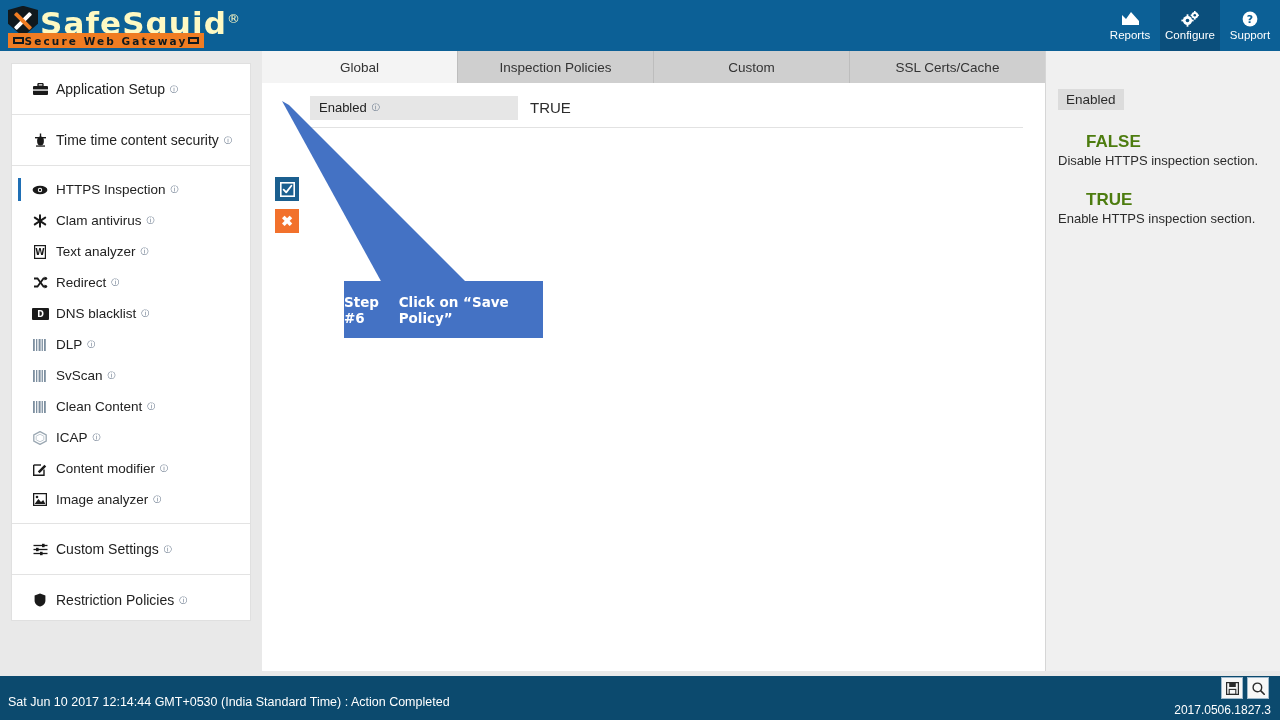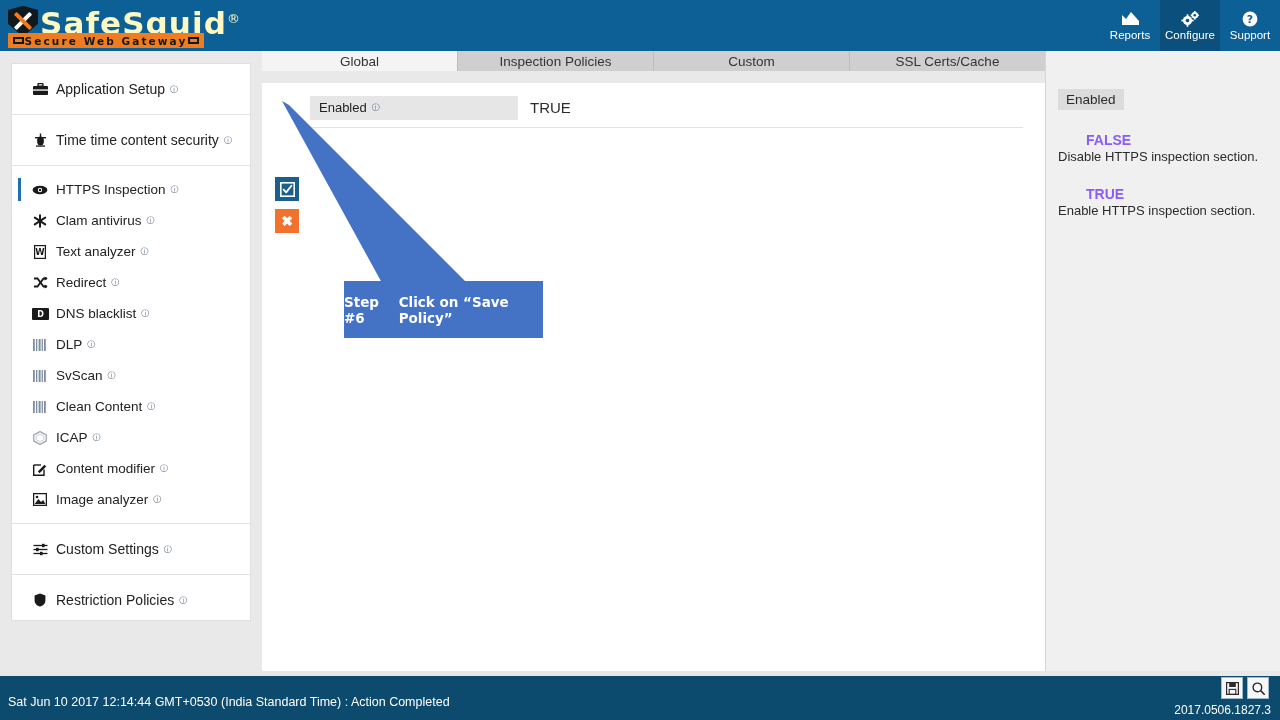--- a/index.html
+++ b/index.html
@@ -57,21 +57,21 @@
     width: 60px; height: 51px; display: flex; flex-direction: column;
     align-items: center; justify-content: center; gap: 2px; cursor: pointer;
     color: #ffffff;
   }
   .topnav-item.active { background: #0b4f7c; }
   .topnav-item .tn-ico { height: 17px; display: flex; align-items: center; }
   .topnav-item .tn-lbl { font-size: 11.5px; }
 
   
   .tabbar {
-    position: absolute; left: 262px; top: 51px; width: 783px; height: 20px;
+    position: absolute; left: 262px; top: 51px; width: 783px; height: 32px;
     background: #cfcfcf; display: flex;
   }
   .tab {
     flex: 1; display: flex; align-items: center; justify-content: center;
     font-size: 13.5px; color: #333333; background: #cfcfcf;
     border-right: 1px solid #bdbdbd; cursor: pointer;
   }
   .tab:last-child { border-right: none; }
   .tab.active { background: #f4f4f4; color: #333333; }
 
@@ -143,21 +143,21 @@
   }
   .help-title {
     display: inline-block; margin: 38px 0 0 12px; padding: 3px 8px;
     background: #dcdcdc; font-size: 13.5px; color: #2b2b2b;
   }
   .help-desc {
     margin: 14px 12px 0 12px; font-size: 13px; color: #2b2b2b; line-height: 28px;
   }
   .hl { background: #dcdcdc; padding: 3px 6px; }
   .help-opt { margin: 22px 12px 0 12px; }
-  .help-opt-key { font-size: 14px; font-weight: bold; color: #8b5cf6; padding-left: 28px; }
+  .help-opt-key { font-size: 17px; font-weight: bold; color: #4d7c0f; padding-left: 28px; }
   .help-opt-val { font-size: 13px; color: #2b2b2b; margin-top: 1px; }
 
   
   .statusbar {
     position: absolute; left: 0; top: 676px; width: 1280px; height: 44px;
     background: #0c4a6e;
   }
   .status-text {
     position: absolute; left: 8px; top: 19px; font-size: 12.5px; color: #ffffff;
   }

